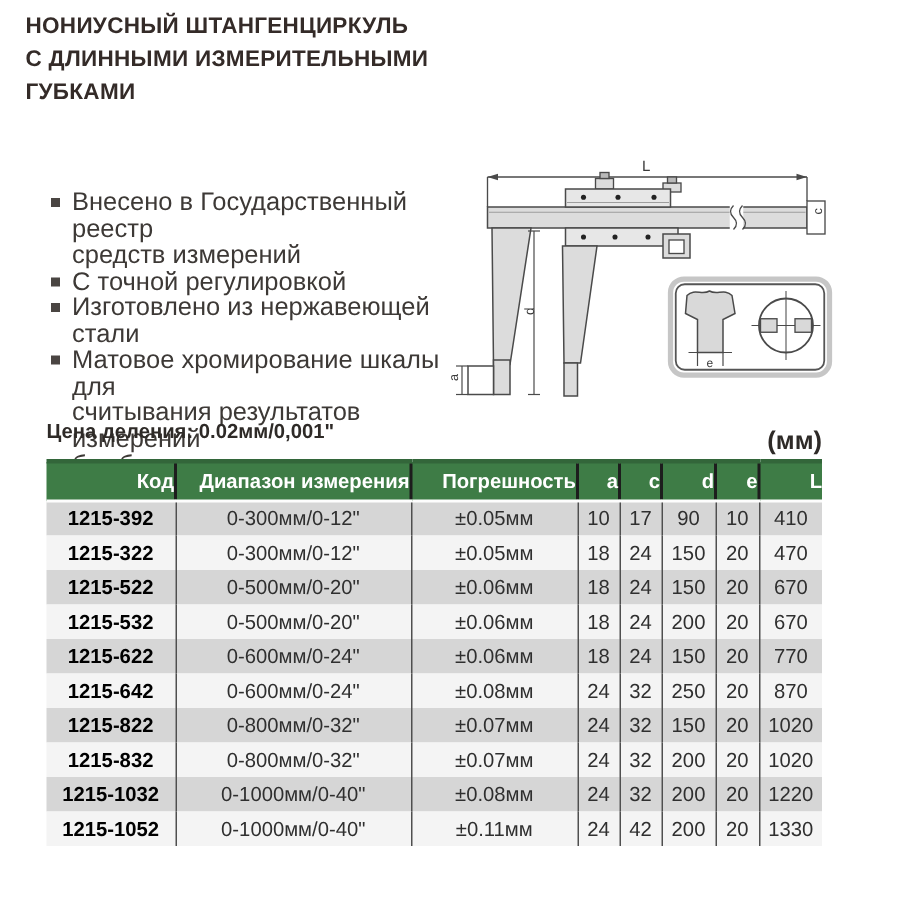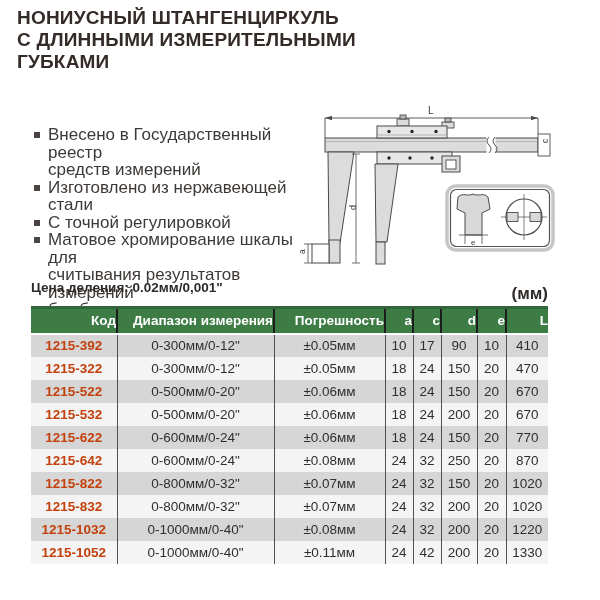--- a/index.html
+++ b/index.html
@@ -1,21 +1,21 @@
 <!DOCTYPE html>
 <html><head>
 <meta charset="utf-8">
 <style>
   * { margin:0; padding:0; box-sizing:border-box; }
   html,body { width:600px; height:600px; background:#ffffff; font-family:"Liberation Sans", sans-serif; }
   .page { position:relative; width:600px; height:600px; background:#fff; overflow:hidden; }
 
   .title {
     position:absolute; left:17px; top:7px; width:430px;
-    font-size:19px; font-weight:bold; line-height:22px; color:#342b28;
+    font-size:15px; font-weight:bold; line-height:22px; color:#342b28;
     white-space:pre-line; letter-spacing:0.2px;
   }
 
   .features { position:absolute; left:34px; top:126px; width:290px; list-style:none; }
   .feature { display:flex; margin-bottom:0; font-size:17px; line-height:17.5px; color:#3d3936; }
   .bullet { flex:0 0 auto; width:6px; height:6px; background:#4a4542; margin:6px 8px 0 0; }
   .feature-text { white-space:pre-line; }
 
   .drawing { position:absolute; left:292px; top:90px; }
 
@@ -31,21 +31,21 @@
     height:26px; padding:0; text-align:center; vertical-align:middle;
     border-top:3px solid #33663a; border-bottom:2px solid #fdfdfd;
   }
   table.specs th.c-code { text-align:right; padding-left:12px; }
   table.specs th + th { border-left:2px solid #1d1d1d;text-align:right; }
   table.specs td {
     height:23px; padding:0; text-align:center; vertical-align:middle;
     font-size:13.5px; color:#2f2f2f;
   }
   table.specs td + td { border-left:1px solid #4f4f4f; }
-  table.specs td.c-code { font-weight:bold; color:#c2410c;margin-left:30px; }
+  table.specs td.c-code { font-weight:bold; color:#000000;margin-left:30px; }
   table.specs tbody tr:nth-child(odd) td { background:#d6d6d6; }
   table.specs tbody tr:nth-child(even) td { background:#f4f4f4; }
 
   svg text { font-family:"Liberation Sans", sans-serif; fill:#3a3a3a; }
 </style>
 </head>
 <body>
 
 <div class="page">
 
@@ -54,25 +54,25 @@
 ГУБКАМИ</h1>
 
   <ul class="features">
     <li class="feature">
       <span class="bullet"></span>
       <span class="feature-text">Внесено в Государственный реестр
 средств измерений</span>
     </li>
     <li class="feature">
       <span class="bullet"></span>
+      <span class="feature-text">С точной регулировкой</span>
+    </li>
+    <li class="feature">
+      <span class="bullet"></span>
       <span class="feature-text">Изготовлено из нержавеющей стали</span>
-    </li>
-    <li class="feature">
-      <span class="bullet"></span>
-      <span class="feature-text">С точной регулировкой</span>
     </li>
     <li class="feature">
       <span class="bullet"></span>
       <span class="feature-text">Матовое хромирование шкалы для
 считывания результатов измерений
 без бликов</span>
     </li>
   </ul>
 
   <svg class="drawing" width="268" height="200" viewBox="0 0 268 200">

